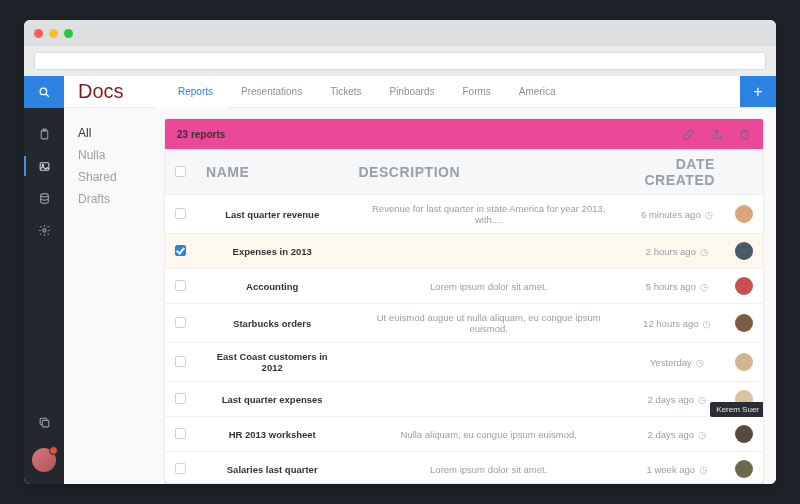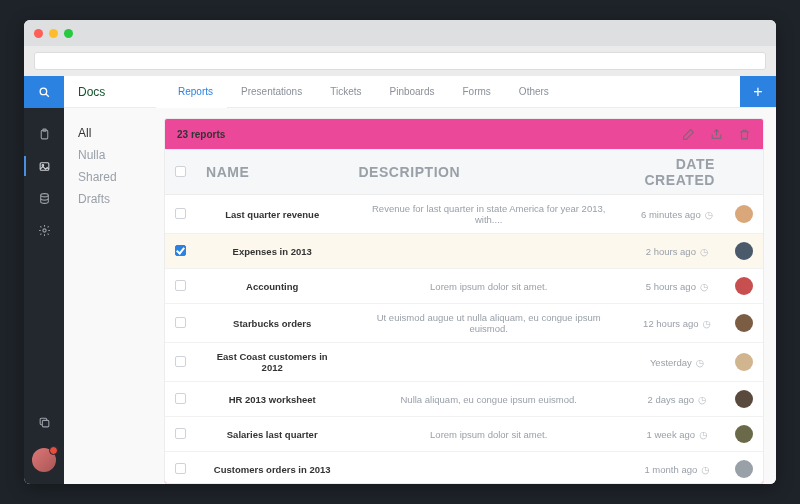--- a/index.html
+++ b/index.html
@@ -39,21 +39,21 @@
   }
   .sb-btn { width:40px; height:32px; display:flex; align-items:center; justify-content:center; cursor:pointer; position:relative;}
   .sb-btn.primary { background:#2b82e0; color:#fff; height:32px;}
   .sb-btn.active::before { content:""; position:absolute; left:0; top:6px; bottom:6px; width:2px; background:#4a90e2;}
   .sb-spacer { flex:1; }
   .sb-avatar { width:24px; height:24px; border-radius:50%; background:linear-gradient(135deg,#d77,#a55); margin:10px 0 12px; position:relative;}
   .sb-avatar::after{content:""; position:absolute; top:-2px; right:-2px; width:7px;height:7px;background:#e74c3c;border-radius:50%; border:1px solid #23272e;}
   .content { flex:1; display:flex; flex-direction:column; background:#f9f9fa;}
   
   .header { display:flex; align-items:stretch; height:32px; background:#fff; border-bottom:1px solid #ececec;}
-  .title-box { width:100px; display:flex; align-items:center; padding-left:14px; font-size:12px; color:#14532d; font-weight:300;}
+  .title-box { width:100px; display:flex; align-items:center; padding-left:14px; font-size:20px; color:#7f1d1d; font-weight:300;}
   .tabs { display:flex; align-items:center; gap:0; flex:1;}
   .tabs .tab { padding:0 14px; height:32px; display:flex; align-items:center; font-size:10px; color:#8a8f98; cursor:pointer; position:relative;}
   .tabs .tab.active { color:#2b82e0; background:#fff; }
   .tabs .tab.active::before { content:""; position:absolute; top:4px; bottom:0; left:-8px; width:8px; background:linear-gradient(135deg, transparent 49%, #fff 51%);}
   .add-btn { width:36px; background:#2b82e0; color:#fff; display:flex; align-items:center; justify-content:center; font-size:16px; cursor:pointer;}
   
   .body { flex:1; display:flex; overflow:hidden;}
   .subnav { width:100px; background:#f9f9fa; padding:14px 0 0 14px; font-size:12px; color:#9aa0a8;}
   .subnav .item { padding:4px 0; cursor:pointer;}
   .subnav .item.active { color:#333;}
@@ -150,21 +150,21 @@
     <div class="content">
 
       <div class="header">
         <div class="title-box">Docs</div>
         <div class="tabs" id="tabs">
             <div class="tab active">Reports</div>
             <div class="tab">Presentations</div>
             <div class="tab">Tickets</div>
             <div class="tab">Pinboards</div>
             <div class="tab">Forms</div>
-            <div class="tab">Others</div>
+            <div class="tab">America</div>
           </div>
         <div class="add-btn">+</div>
       </div>
 
       <div class="body">
         <div class="subnav" id="subnav">
             <div class="item active">All</div>
             <div class="item">Nulla</div>
             <div class="item">Shared</div>
             <div class="item">Drafts</div>
@@ -237,20 +237,27 @@
                   </tr>
                   <tr>
                     <td class="col-chk"><span class="chk"></span></td>
                     <td class="name">East Coast customers in 2012</td>
                     <td class="desc"></td>
                     <td class="date col-date">Yesterday<span class="clockish">◷</span></td>
                     <td class="col-av"><span class="avatar" style="background: rgb(209, 181, 142);"></span></td>
                   </tr>
                   <tr>
                     <td class="col-chk"><span class="chk"></span></td>
+                    <td class="name">Last quarter expenses</td>
+                    <td class="desc"></td>
+                    <td class="date col-date">2 days ago<span class="clockish">◷</span></td>
+                    <td class="col-av"><span class="avatar" style="background: rgb(217, 195, 160);"></span><div class="tooltip">Kerem Suer</div></td>
+                  </tr>
+                  <tr>
+                    <td class="col-chk"><span class="chk"></span></td>
                     <td class="name">HR 2013 worksheet</td>
                     <td class="desc">Nulla aliquam, eu congue ipsum euismod.</td>
                     <td class="date col-date">2 days ago<span class="clockish">◷</span></td>
                     <td class="col-av"><span class="avatar" style="background: rgb(90, 74, 61);"></span></td>
                   </tr>
                   <tr>
                     <td class="col-chk"><span class="chk"></span></td>
                     <td class="name">Salaries last quarter</td>
                     <td class="desc">Lorem ipsum dolor sit amet.</td>
                     <td class="date col-date">1 week ago<span class="clockish">◷</span></td>

